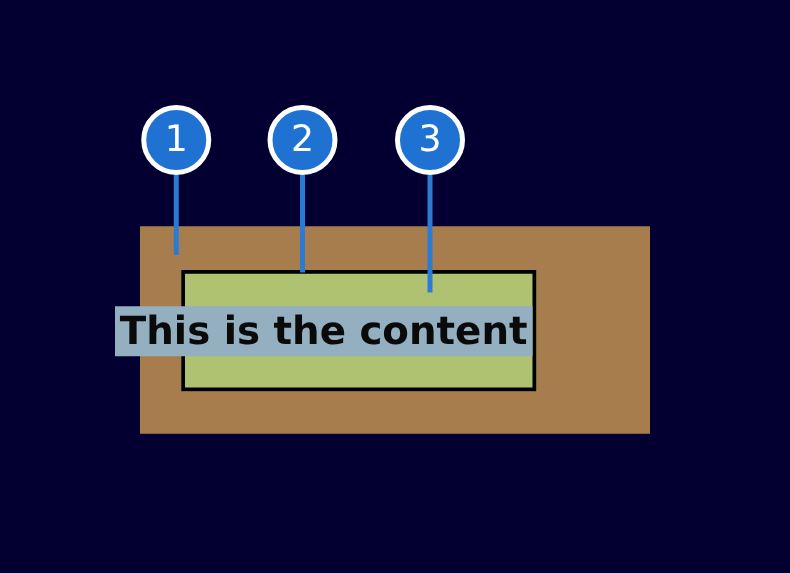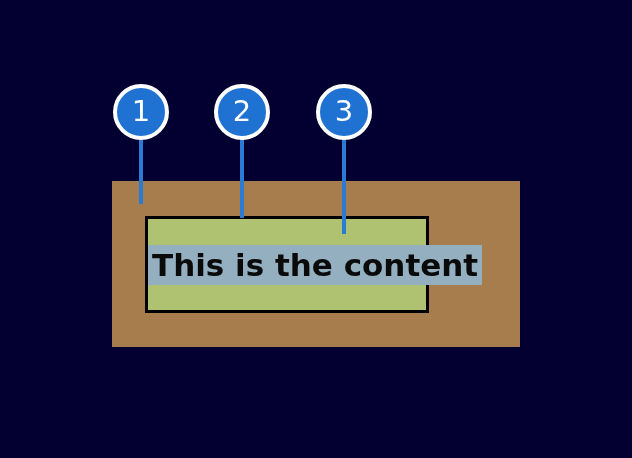--- a/index.html
+++ b/index.html
@@ -37,21 +37,21 @@
     position: absolute;
     left: 145px;
     top: 216px;
     width: 284px;
     height: 97px;
     background: #AEC272;
     border: 3px solid #000000;
     box-sizing: border-box;
     display: flex;
     align-items: center;
-    justify-content: flex-start;
+    justify-content: flex-end;
   }
 
   
   .content-text {
     background: #93AFC0;
     color: #0A0A0A;
     font-size: 31px;
     font-weight: bold;
     line-height: 40px;
     padding: 0 4px;

